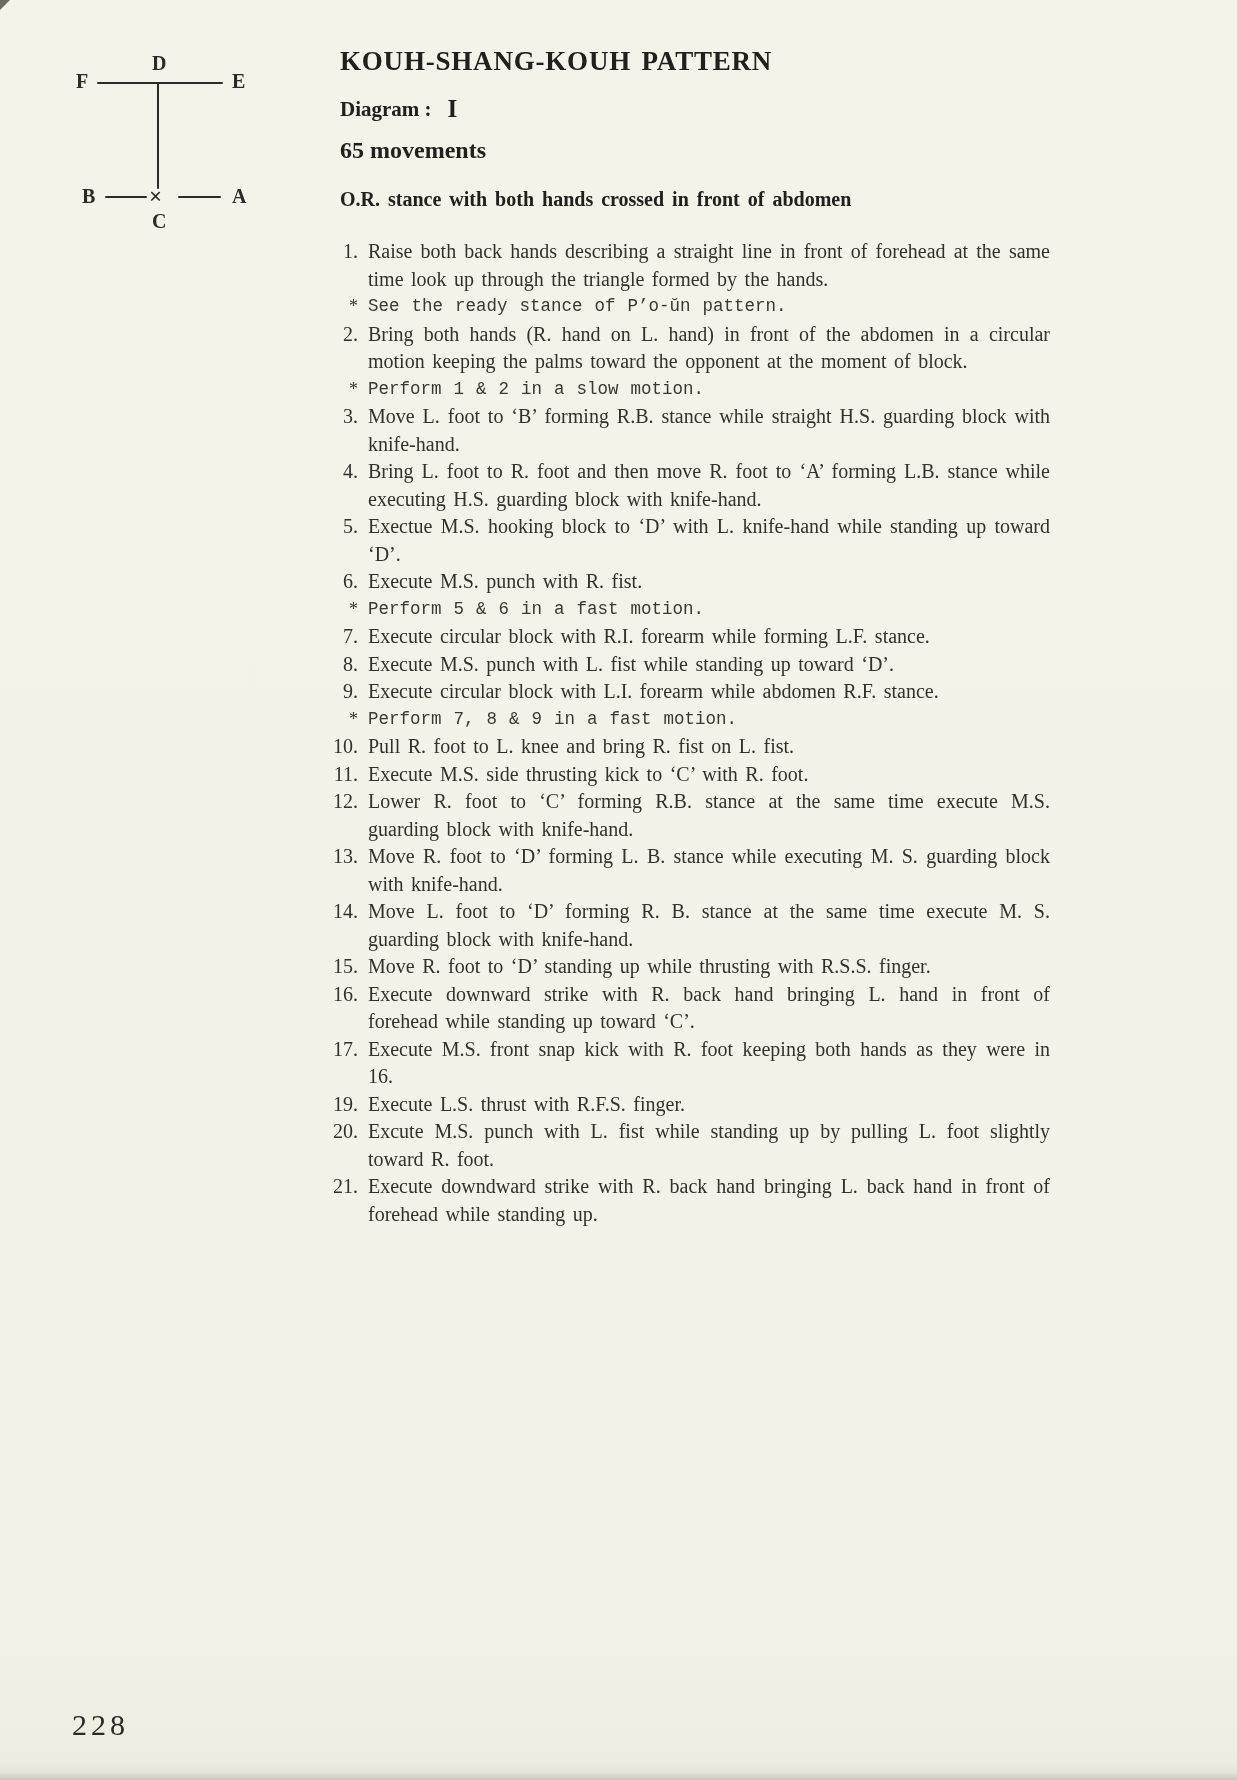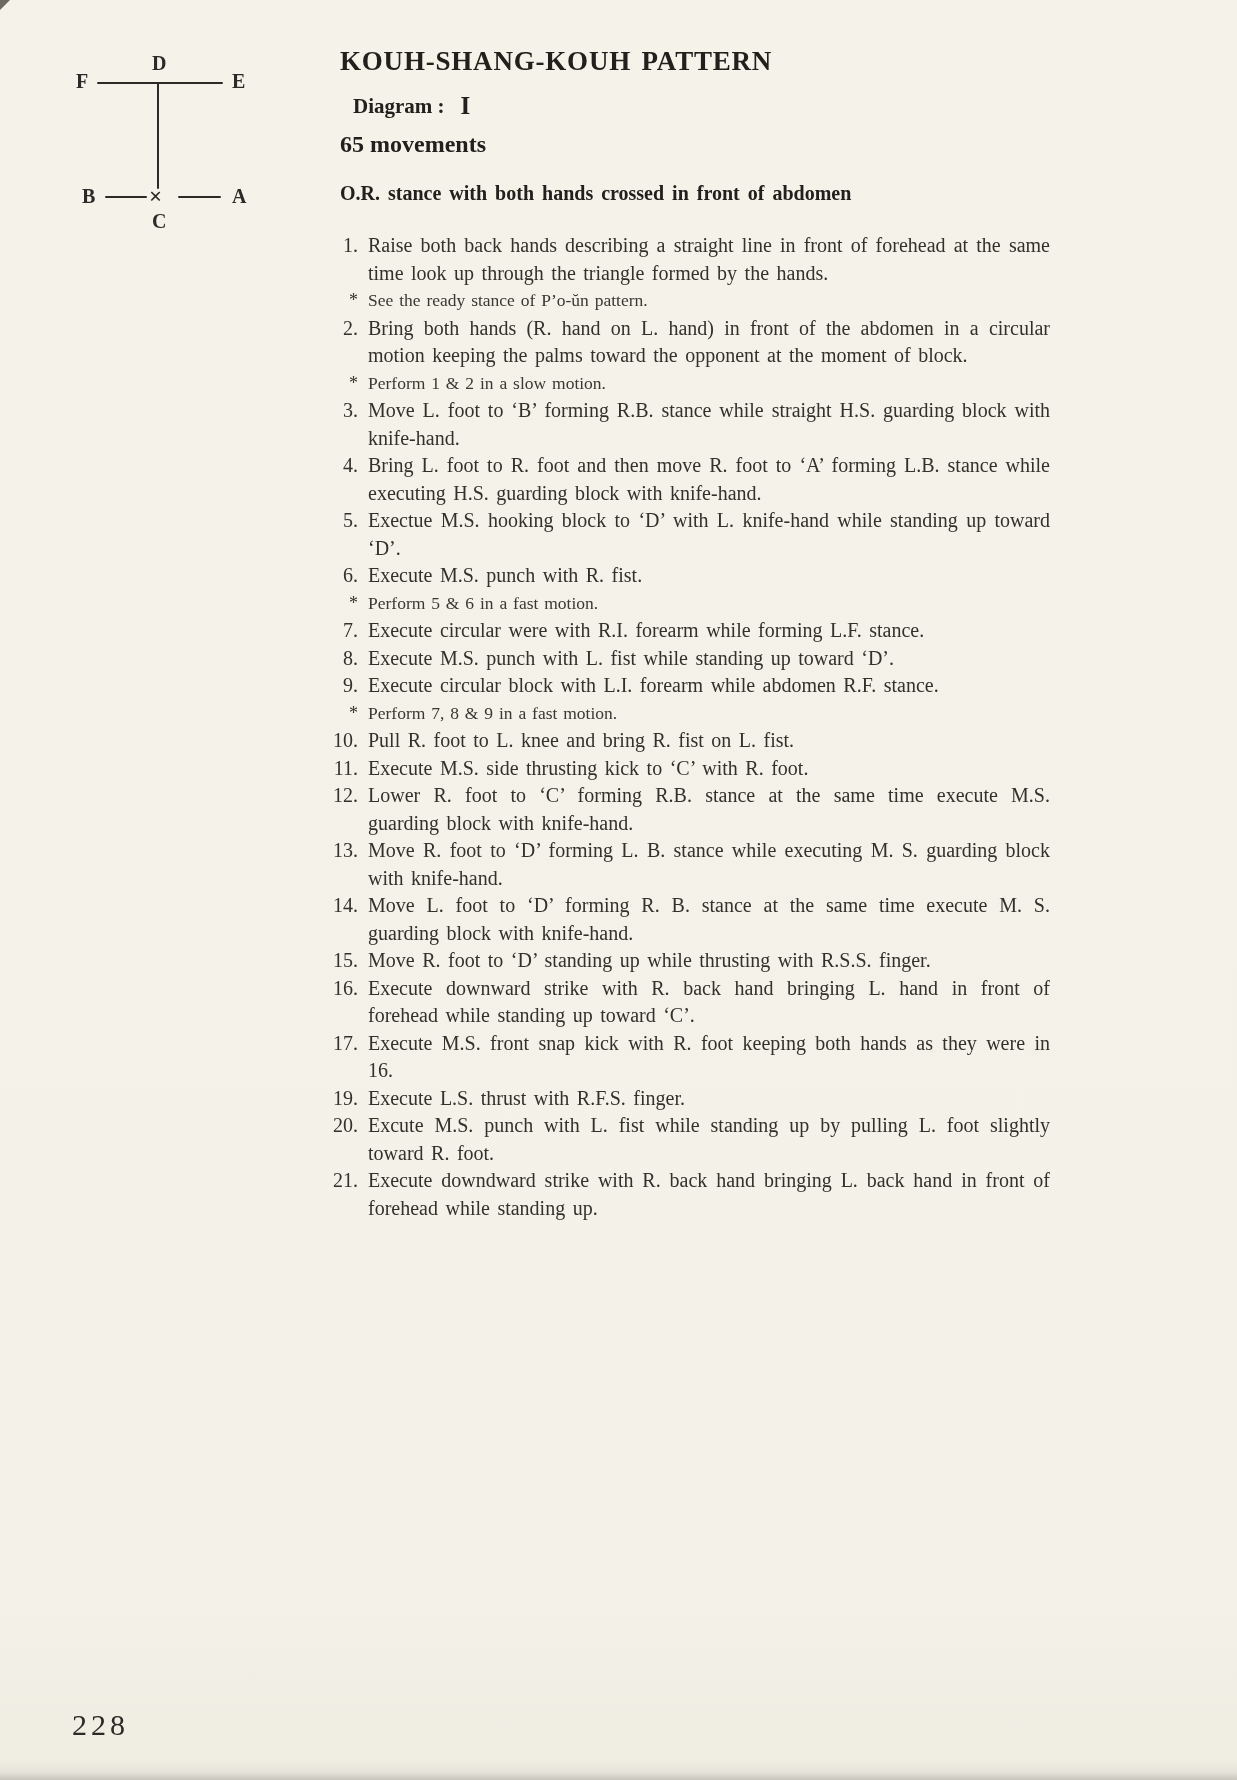--- a/index.html
+++ b/index.html
@@ -25,36 +25,36 @@
   .dg-line{position:absolute;background:#2b2a26;border-radius:1px;}
   .dg-x{
     position:absolute;font-size:23px;font-weight:bold;color:#2b2a26;line-height:22px;
   }
   
   .content{position:absolute;left:340px;top:46px;width:740px;}
   .title{
     margin:0;font-size:27px;font-weight:bold;color:#22201c;
     letter-spacing:.8px;word-spacing:3px;line-height:30px;
   }
-  .hdr-row{margin-top:16px;font-size:21px;font-weight:bold;color:#22201c;line-height:28px;margin-left:13px;}
+  .hdr-row{margin-top:16px;font-size:21px;font-weight:bold;color:#22201c;line-height:34px;}
   .diagram-symbol{font-size:25px;font-weight:bold;margin-left:16px;vertical-align:-1px;}
   .movements{margin-top:12px;font-size:24px;font-weight:bold;color:#22201c;line-height:24px;}
   .stance{margin-top:25px;font-size:20px;font-weight:bold;color:#22201c;word-spacing:3px;line-height:24px;}
   
   .steps{margin:27px 0 0 -12px;width:722px;}
   .row{display:flex;align-items:flex-start;}
   .row .marker{
     flex:0 0 30px;text-align:right;font-size:20px;line-height:27.5px;color:#33312c;
   }
   .row .text{
     flex:1;margin-left:10px;text-align:justify;font-size:20px;line-height:27.5px;
     word-spacing:2.5px;color:#33312c;
   }
   .row.note .marker{font-size:18px;}
-  .row.note .text{font-size:17.5px;color:#3a3832;word-spacing:1.5px;}
+  .row.note .text{font-size:17.5px;color:#3a3832;word-spacing:1.5px;font-family:Liberation Mono, monospace;}
   
   .page-number{
     position:absolute;left:72px;top:1708px;
     font-size:30px;letter-spacing:4px;color:#2b2a26;
   }
   .bottom-edge{
     position:absolute;left:0;bottom:0;width:100%;height:7px;
     background:linear-gradient(180deg,rgba(180,178,168,0) 0%,#c9c7bd 100%);
   }
 </style>
@@ -122,21 +122,21 @@
         <div class="row step">
           <span class="marker">6.</span>
           <span class="text">Execute M.S. punch with R. fist.</span>
         </div>
         <div class="row note">
           <span class="marker">*</span>
           <span class="text">Perform 5 &amp; 6 in a fast motion.</span>
         </div>
         <div class="row step">
           <span class="marker">7.</span>
-          <span class="text">Execute circular were with R.I. forearm while forming L.F. stance.</span>
+          <span class="text">Execute circular block with R.I. forearm while forming L.F. stance.</span>
         </div>
         <div class="row step">
           <span class="marker">8.</span>
           <span class="text">Execute M.S. punch with L. fist while standing up toward ‘D’.</span>
         </div>
         <div class="row step">
           <span class="marker">9.</span>
           <span class="text">Execute circular block with L.I. forearm while abdomen R.F. stance.</span>
         </div>
         <div class="row note">

